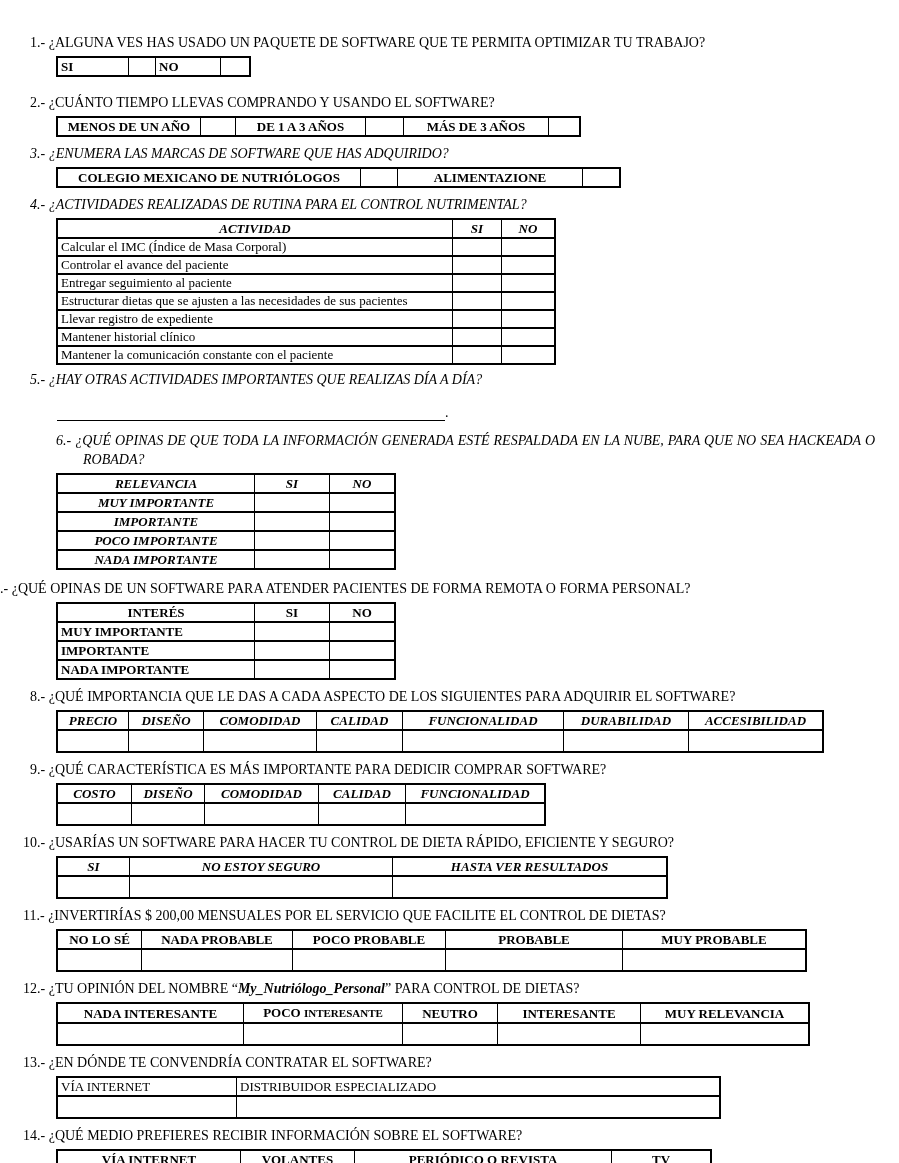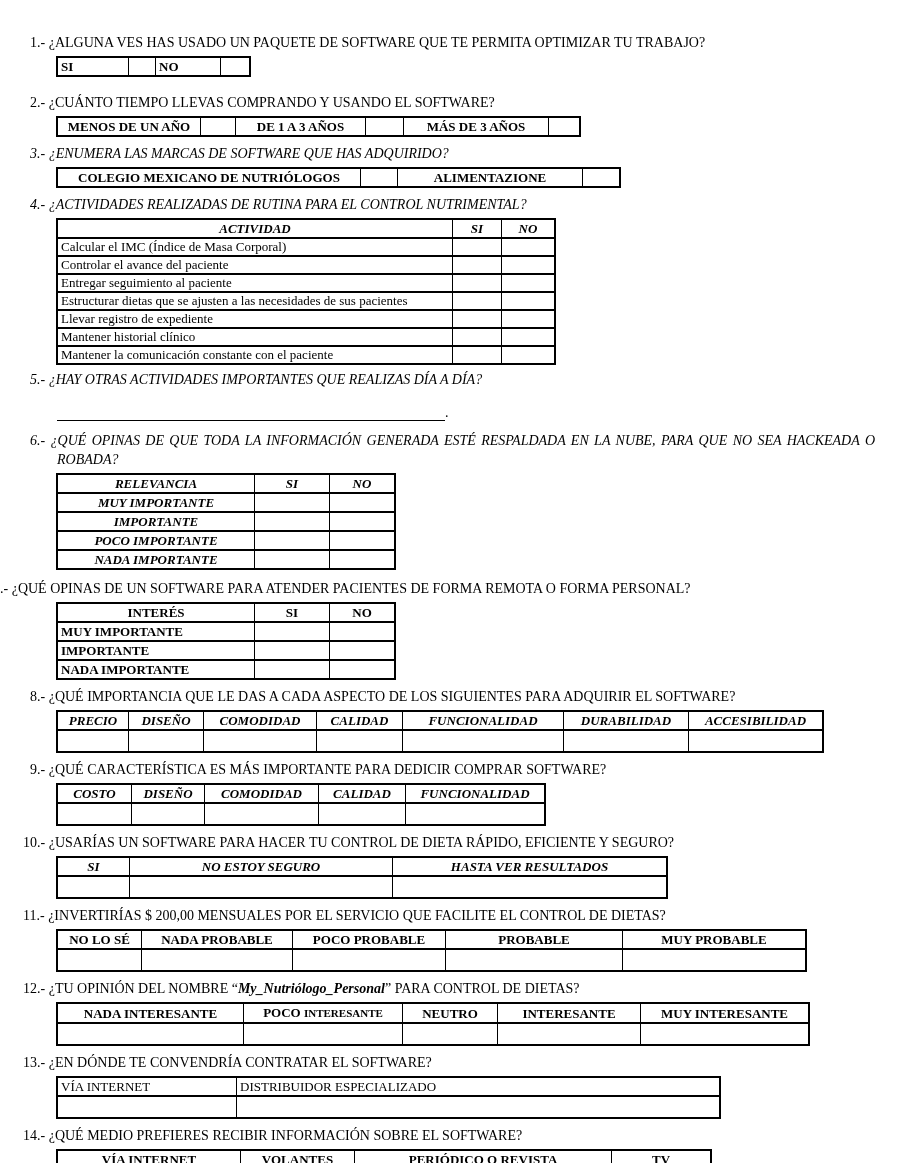--- a/index.html
+++ b/index.html
@@ -121,21 +121,21 @@
   .tq13 td{font-weight:normal;text-align:left;padding-left:8px;}
   .tq13 td:nth-child(1){width:172px}.tq13 td:nth-child(2){width:476px}
   
   .tq14 td{font-weight:bold;text-align:center;}
   .tq14 td:nth-child(1){width:176px}.tq14 td:nth-child(2){width:107px}
   .tq14 td:nth-child(3){width:250px}.tq14 td:nth-child(4){width:92px}
 
   
   [data-name="question-2"] .qt{margin-top:16px;}
   [data-name="question-5"] .qt{margin-top:5px;}
-  [data-name="question-6"] .qt{margin-top:10px;}
+  [data-name="question-6"] .qt{margin-top:10px;margin-left:26px;}
   [data-name="question-7"] .qt{margin-top:9px;padding-left:20px;}
   [data-name="question-4"] table{margin-bottom:4px;}
 </style>
 </head>
 <body>
 
 <div class="page" data-name="questionnaire-page">
   <div id="doc" data-name="questionnaire-body">
       <div class="q" data-name="question-1">
         <p class="qt" data-name="question-text"><span class="qnum" data-name="question-number">1.-</span> <span data-name="question-text-label">¿ALGUNA VES HAS USADO UN PAQUETE DE SOFTWARE QUE TE PERMITA OPTIMIZAR TU TRABAJO?</span></p>
@@ -374,21 +374,21 @@
       </div>
       <div class="q" data-name="question-12">
         <p class="qt" data-name="question-text"><span class="qnum" data-name="question-number">12.-</span> <span data-name="question-text-part">¿TU OPINIÓN DEL NOMBRE “</span><span class="em-name" data-name="software-name">My_Nutriólogo_Personal</span><span data-name="question-text-part">” PARA CONTROL DE DIETAS?</span></p>
         <table class="tbl tq12" data-name="q12-answer-table">
           <tbody>
             <tr class="" data-name="table-row">
               <td data-name="option-cell">NADA INTERESANTE</td>
               <td data-name="option-cell"><span data-name="option-label">POCO </span><span class="small" data-name="option-label-small">INTERESANTE</span></td>
               <td data-name="option-cell">NEUTRO</td>
               <td data-name="option-cell">INTERESANTE</td>
-              <td data-name="option-cell">MUY INTERESANTE</td>
+              <td data-name="option-cell">MUY RELEVANCIA</td>
             </tr>
             <tr class="blank" data-name="table-row">
               <td data-name="answer-cell"></td>
               <td data-name="answer-cell"></td>
               <td data-name="answer-cell"></td>
               <td data-name="answer-cell"></td>
               <td data-name="answer-cell"></td>
             </tr>
           </tbody>
         </table>

